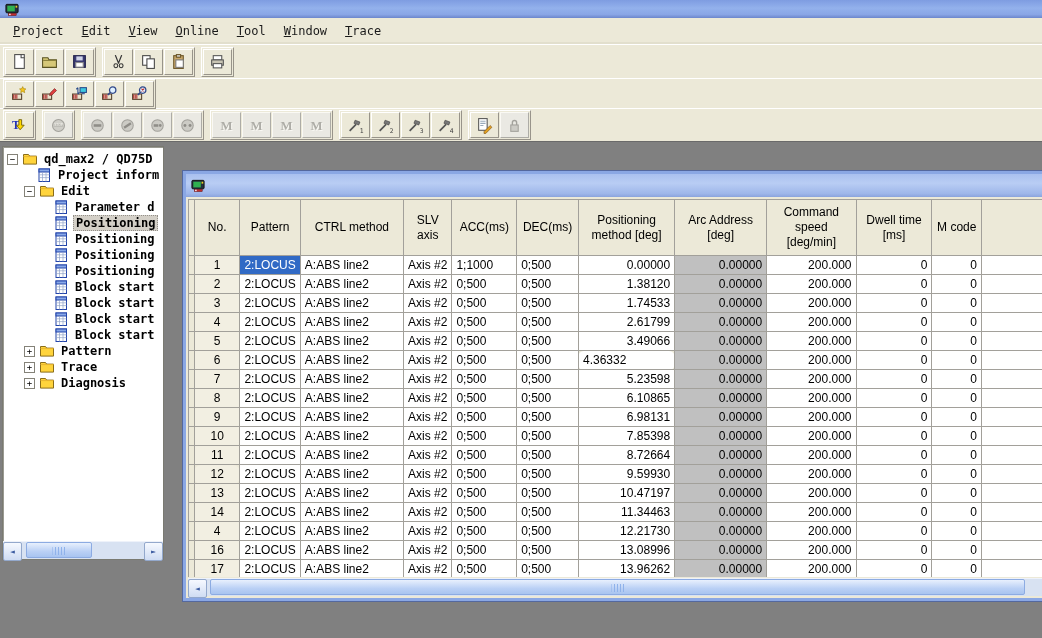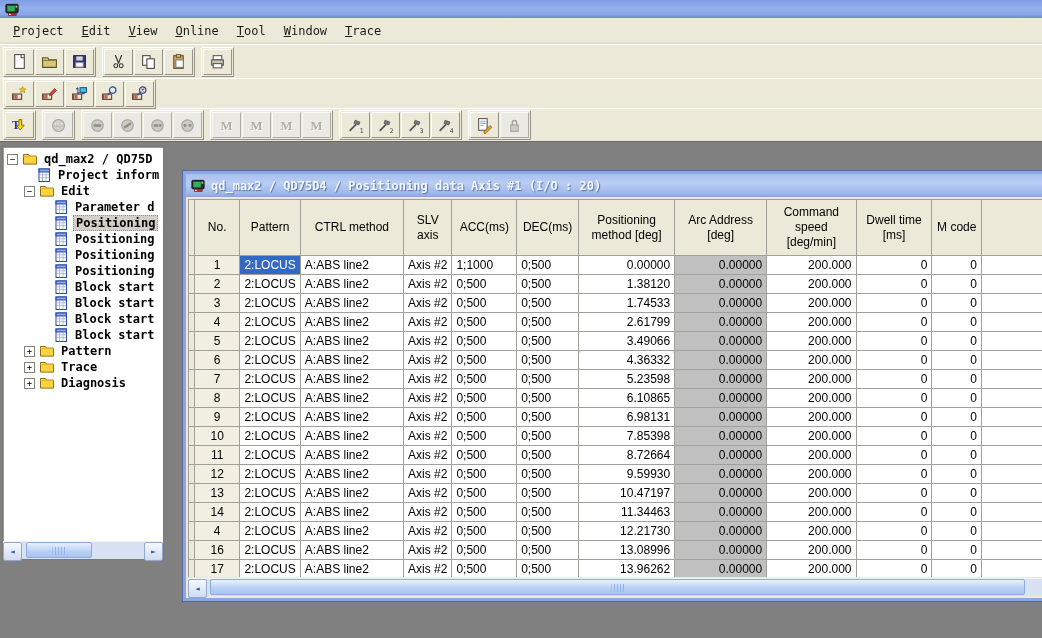--- a/index.html
+++ b/index.html
@@ -567,21 +567,20 @@
     <div class="child-titlebar">
       <span class="ticon">
           <svg width="16" height="15" viewBox="0 0 16 16">
             <rect x="1.5" y="2.5" width="13" height="9" rx="1" fill="#24303c" stroke="#111"></rect>
             <rect x="3" y="4" width="8" height="6" fill="#30b050"></rect>
             <rect x="11.8" y="4" width="1.8" height="2" fill="#e8d020"></rect>
             <rect x="4" y="12" width="8.5" height="2.5" fill="#c03030" stroke="#5a1010" stroke-width="0.5"></rect>
             <rect x="5" y="12.5" width="1.5" height="1.5" fill="#fff"></rect>
           </svg>
         </span>
-      <span>qd_max2 / QD75D4 / Positioning data Axis #1 (I/O : 20)</span>
     </div>
     <div class="gridwrap">
       <table class="grid" id="grid">
           <colgroup>
             <col class="c-gutter">
             <col class="c-no">
             <col class="c-pattern">
             <col class="c-ctrl">
             <col class="c-slv">
             <col class="c-acc">
@@ -687,21 +686,21 @@
               <td></td>
             </tr>
             <tr>
               <td class="gutter"></td>
               <td class="rowhead" style="text-align: center;">6</td>
               <td style="text-align: left;">2:LOCUS</td>
               <td style="text-align: left;">A:ABS line2</td>
               <td style="text-align: left;">Axis #2</td>
               <td style="text-align: left;">0;500</td>
               <td style="text-align: left;">0;500</td>
-              <td style="text-align: right; border-radius: 6px;">4.36332</td>
+              <td style=" border-radius: 6px;">4.36332</td>
               <td class="arc-cell" style="text-align: right;">0.00000</td>
               <td style="text-align: right;">200.000</td>
               <td style="text-align: right;">0</td>
               <td style="text-align: right;">0</td>
               <td></td>
             </tr>
             <tr>
               <td class="gutter"></td>
               <td class="rowhead" style="text-align: center;">7</td>
               <td style="text-align: left;">2:LOCUS</td>

